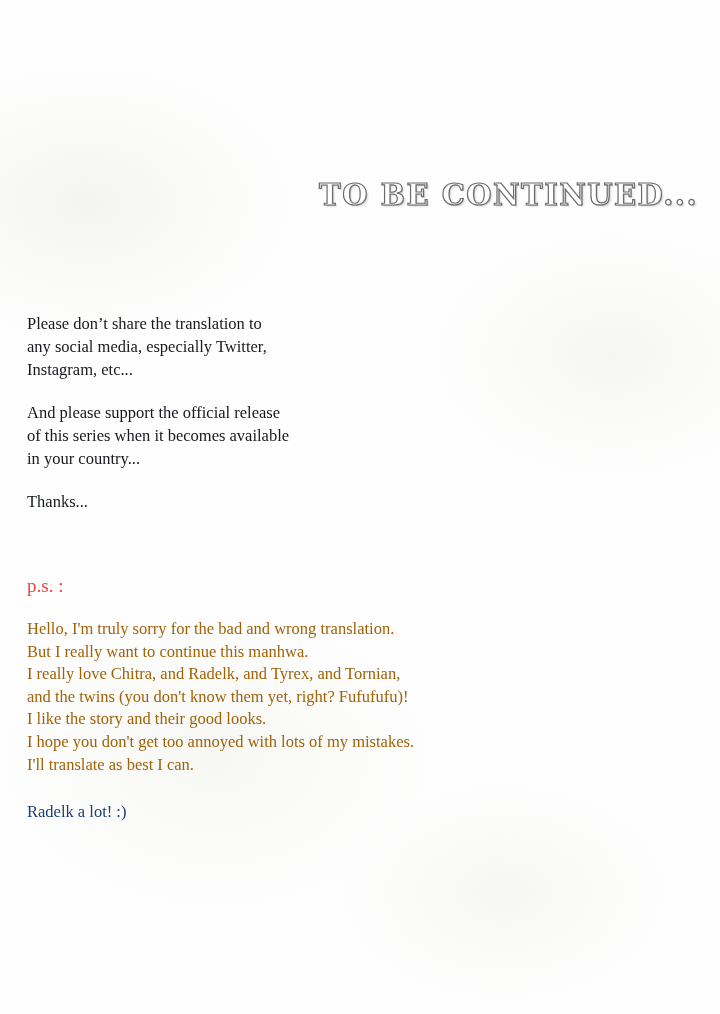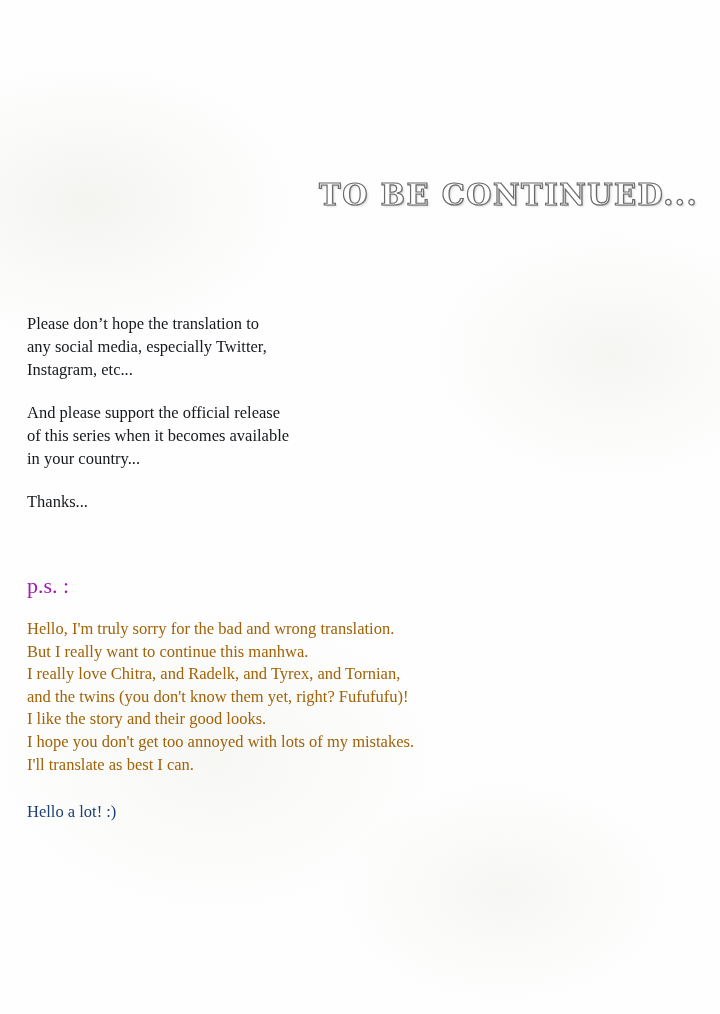--- a/index.html
+++ b/index.html
@@ -68,23 +68,23 @@
   }
   .notice-block p:last-child {
     margin-bottom: 0;
   }
 
   .ps-label {
     position: absolute;
     left: 27px;
     top: 574px;
     font-family: "Liberation Serif", serif;
-    font-size: 22px;
+    font-size: 19px;
     line-height: 23px;
-    color: #a21caf;
+    color: #ef4444;
     text-align: right;
   }
 
   .ps-body {
     position: absolute;
     left: 27px;
     top: 618px;
     width: 600px;
     font-family: "Liberation Serif", serif;
     font-size: 16.5px;
@@ -116,35 +116,35 @@
   }
 </style>
 </head>
 <body>
 
 <div class="page">
 
   <div class="to-be-continued">TO BE CONTINUED...</div>
 
   <div class="notice-block">
-    <p>Please don’t hope the translation to
+    <p>Please don’t share the translation to
 any social media, especially Twitter,
 Instagram, etc...</p>
     <p>And please support the official release
 of this series when it becomes available
 in your country...</p>
     <p>Thanks...</p>
   </div>
 
   <div class="ps-label">p.s. :</div>
 
   <div class="ps-body">Hello, I'm truly sorry for the bad and wrong translation.
 But I really want to continue this manhwa.
 I really love Chitra, and Radelk, and Tyrex, and Tornian,
 and the twins (you don't know them yet, right? Fufufufu)!
 I like the story and their good looks.
 I hope you don't get too annoyed with lots of my mistakes.
 I'll translate as best I can.</div>
 
-  <div class="ps-thanks">Hello a lot! :)</div>
+  <div class="ps-thanks">Radelk a lot! :)</div>
 
 
 </div>
 
 </body></html>

